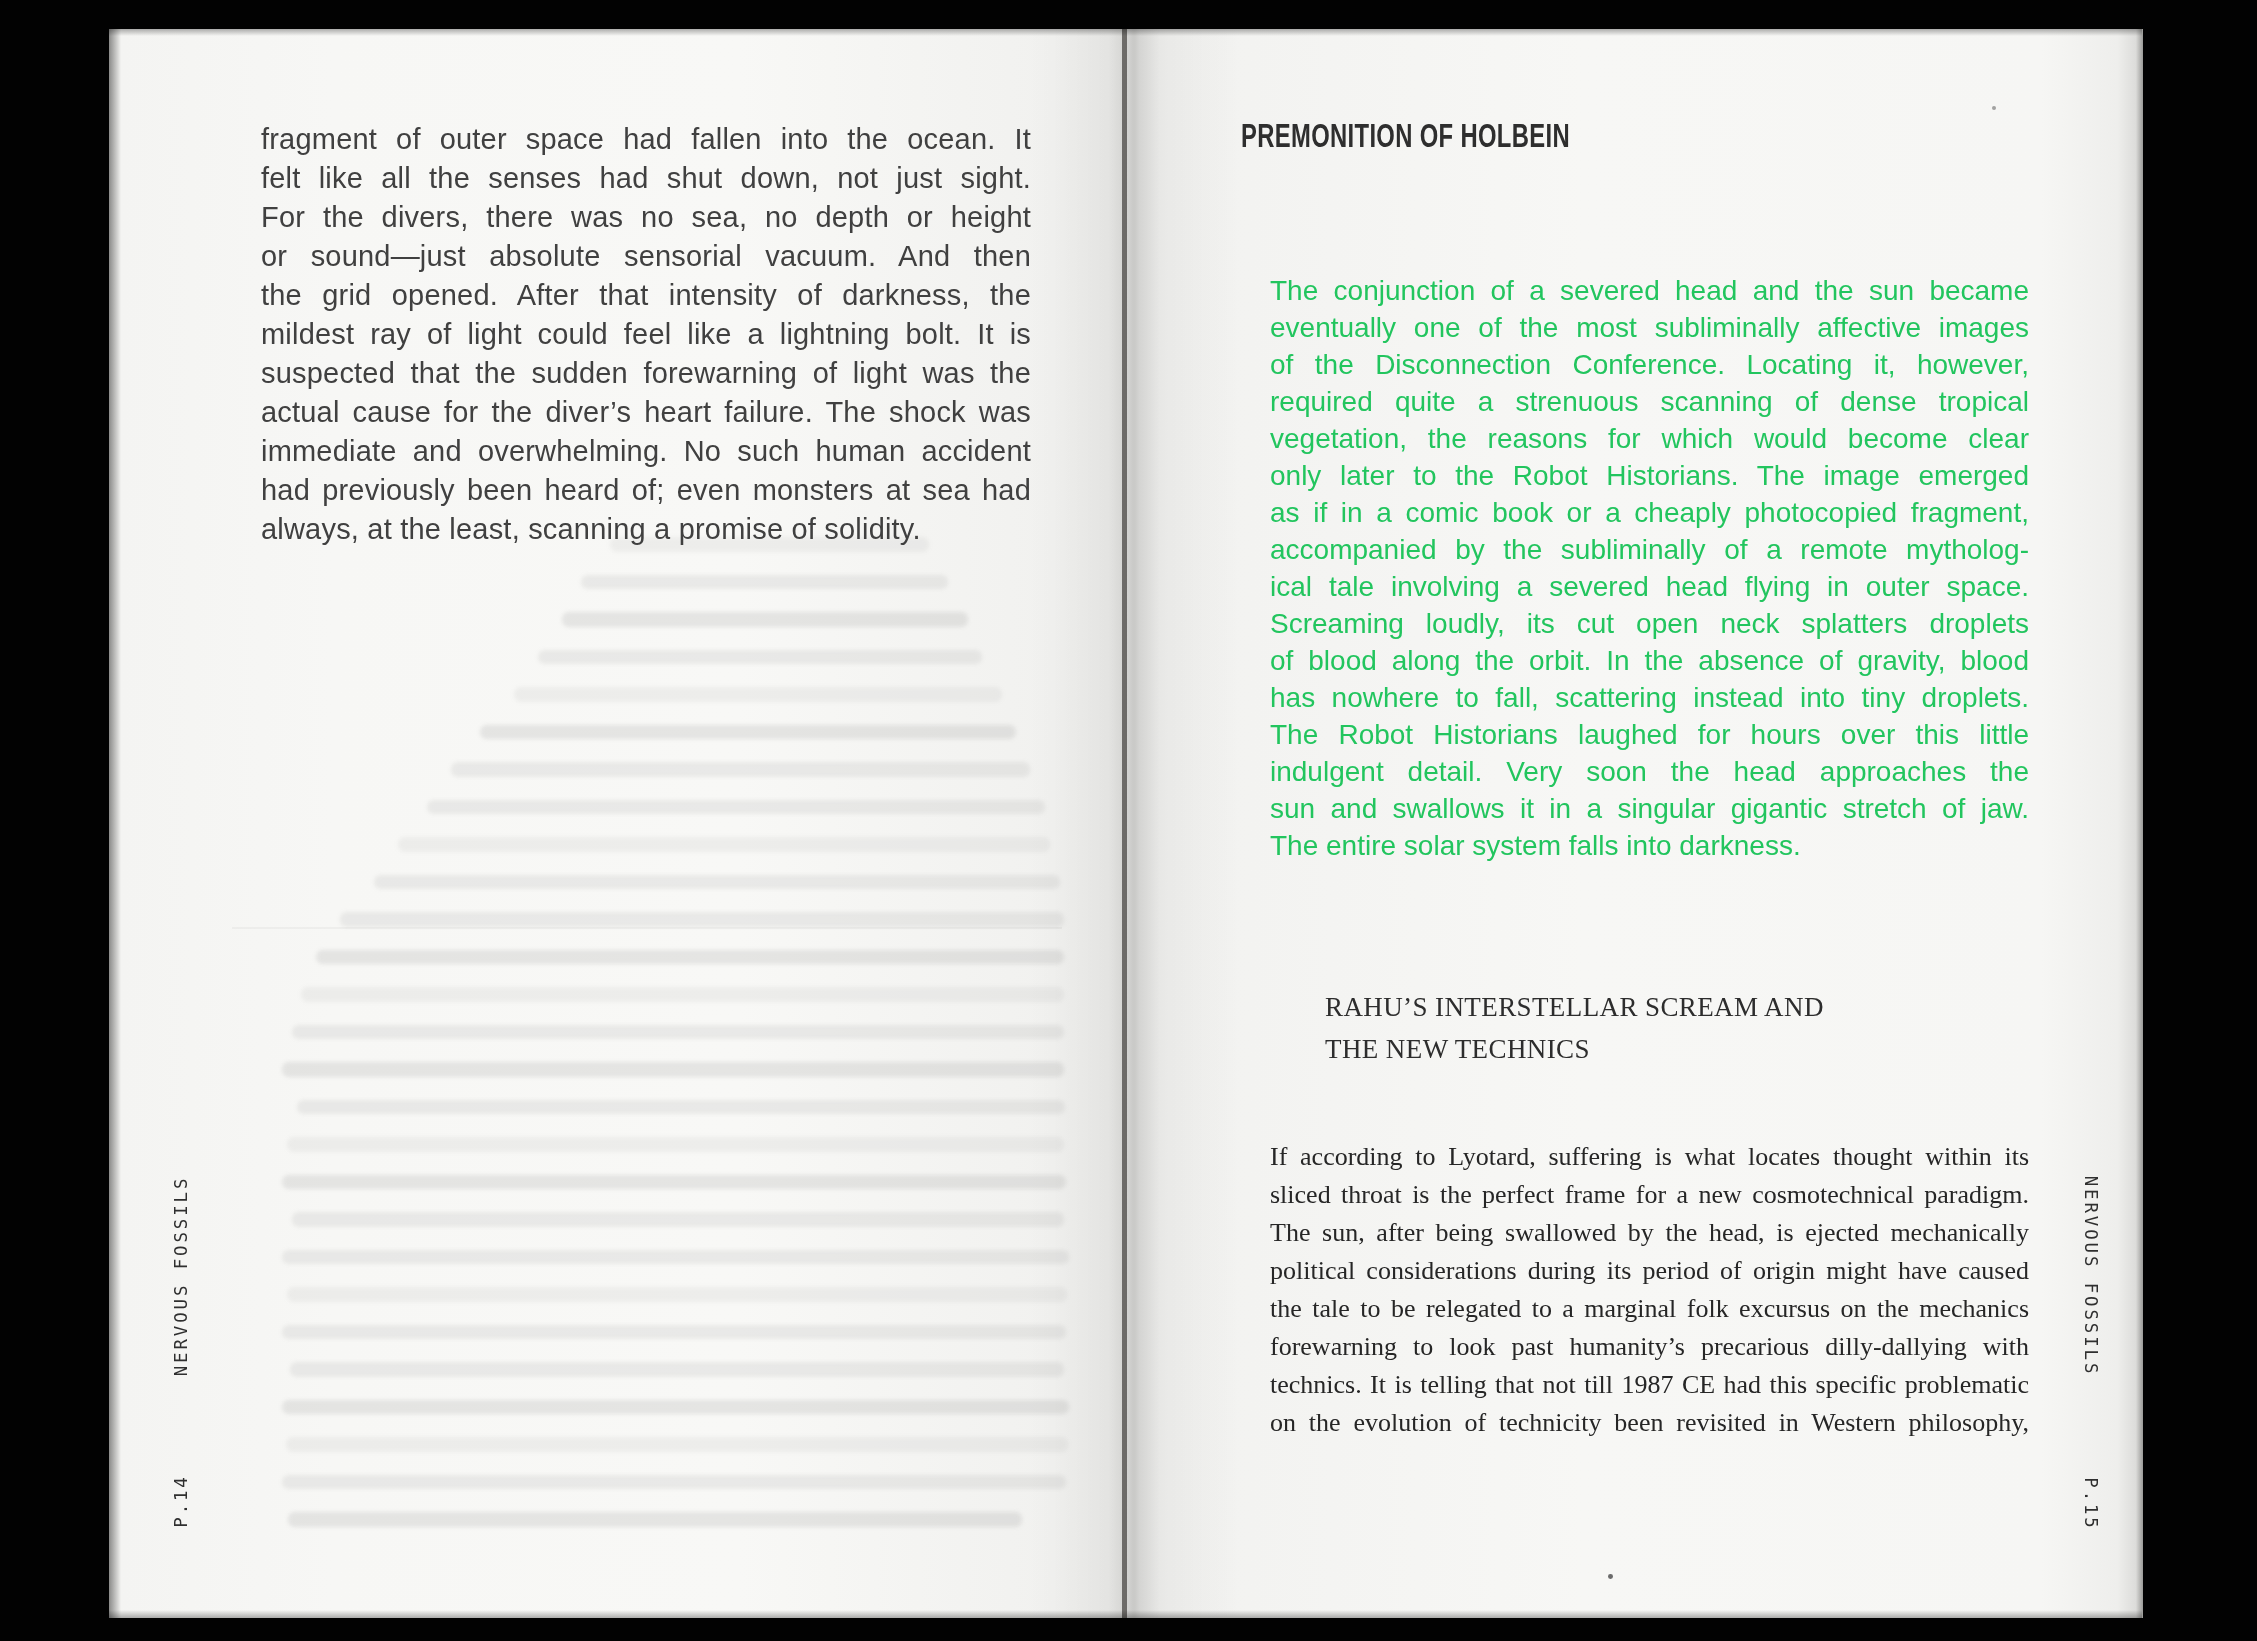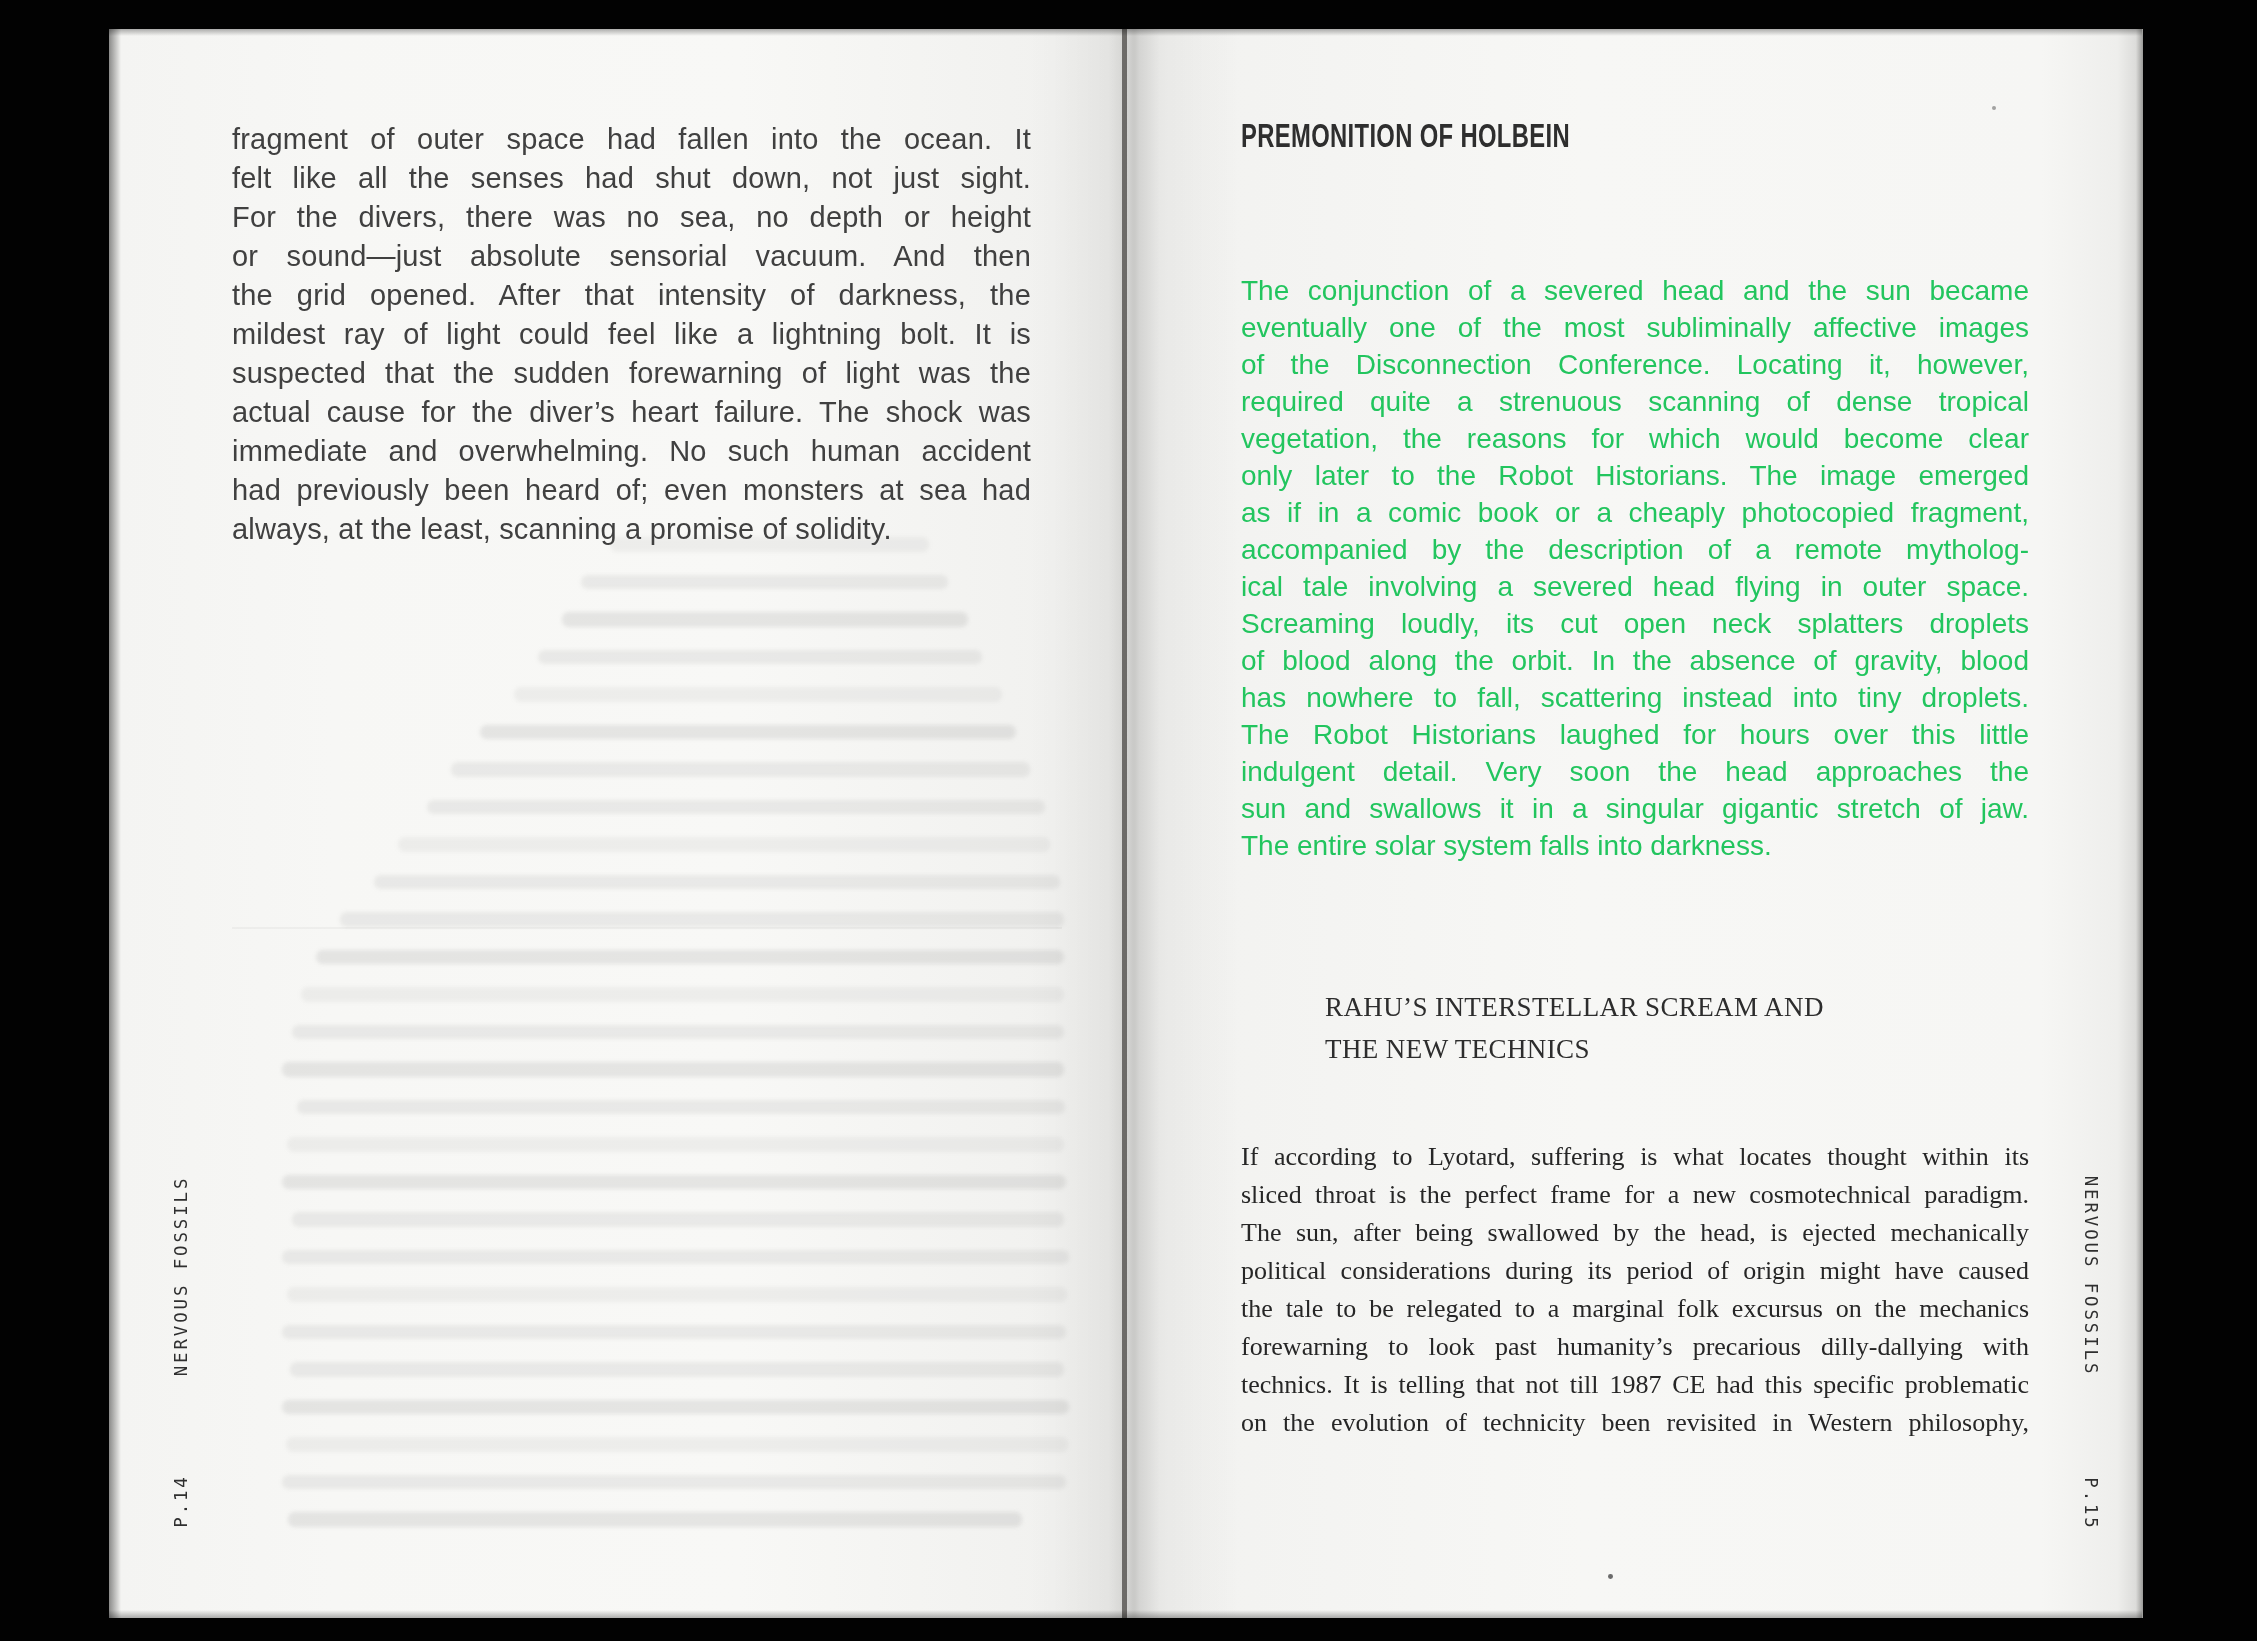--- a/index.html
+++ b/index.html
@@ -22,21 +22,21 @@
   .fold-shadow{
     position:absolute;left:919px;top:0;width:212px;height:100%;pointer-events:none;
     background:linear-gradient(90deg,rgba(0,0,0,0) 0%,rgba(0,0,0,0.03) 38%,rgba(0,0,0,0.10) 47.5%,rgba(0,0,0,0.14) 49.5%,rgba(0,0,0,0.14) 50.5%,rgba(0,0,0,0.10) 52.5%,rgba(0,0,0,0.04) 62%,rgba(0,0,0,0) 100%);
   }
   .fold-line{position:absolute;left:1013px;top:0;width:4.8px;height:100%;background:rgba(45,42,38,0.62);filter:blur(0.6px);}
   .edge-top{position:absolute;left:0;top:0;width:100%;height:6.8px;background:linear-gradient(180deg,rgba(0,0,0,0.30),rgba(0,0,0,0));}
   .edge-bottom{position:absolute;left:0;bottom:0;width:100%;height:7.7px;background:linear-gradient(0deg,rgba(0,0,0,0.30),rgba(0,0,0,0));}
   .edge-left{position:absolute;left:0;top:0;width:11.6px;height:100%;background:linear-gradient(90deg,rgba(0,0,0,0.40),rgba(0,0,0,0));}
   
   .tblock{position:absolute;color:#3a3a3a;}
-  .para .tline{text-align:justify;text-align-last:justify;}
+  .para .tline{text-align:justify;text-align-last:justify;margin-left:29px;}
   .para.last-left .tline:last-child{text-align-last:left;}
   .lines-left .tline{text-align:left;}
   .left-body{left:232px;top:120px;width:799px;font-size:29px;line-height:39px;color:#404040;letter-spacing:0.2px;}
   .right-heading{left:1241px;top:118px;font-size:34px;line-height:35px;font-weight:bold;color:#2e2e2e;white-space:nowrap;}
   .right-heading .squeeze{display:inline-block;transform:scaleX(0.70);transform-origin:left center;letter-spacing:0.5px;}
   .right-body{left:1241px;top:272px;width:788px;font-size:28px;line-height:37px;color:#22c55e;}
   .serif-heading{left:1325px;top:986px;width:676px;font-family:"Liberation Serif","DejaVu Serif",serif;font-size:27px;line-height:42px;color:#2d2d2d;letter-spacing:0.4px;}
   .serif-body{left:1241px;top:1138px;width:788px;font-family:"Liberation Serif","DejaVu Serif",serif;font-size:26px;line-height:38px;color:#262626;}
   
   .margin-label{
@@ -128,21 +128,21 @@
   </div>
 
   <div class="tblock para last-left right-body">
       <div class="tline">The conjunction of a severed head and the sun became</div>
       <div class="tline">eventually one of the most subliminally affective images</div>
       <div class="tline">of the Disconnection Conference. Locating it, however,</div>
       <div class="tline">required quite a strenuous scanning of dense tropical</div>
       <div class="tline">vegetation, the reasons for which would become clear</div>
       <div class="tline">only later to the Robot Historians. The image emerged</div>
       <div class="tline">as if in a comic book or a cheaply photocopied fragment,</div>
-      <div class="tline">accompanied by the description of a remote mytholog-</div>
+      <div class="tline">accompanied by the subliminally of a remote mytholog-</div>
       <div class="tline">ical tale involving a severed head flying in outer space.</div>
       <div class="tline">Screaming loudly, its cut open neck splatters droplets</div>
       <div class="tline">of blood along the orbit. In the absence of gravity, blood</div>
       <div class="tline">has nowhere to fall, scattering instead into tiny droplets.</div>
       <div class="tline">The Robot Historians laughed for hours over this little</div>
       <div class="tline">indulgent detail. Very soon the head approaches the</div>
       <div class="tline">sun and swallows it in a singular gigantic stretch of jaw.</div>
       <div class="tline">The entire solar system falls into darkness.</div>
     </div>
 

